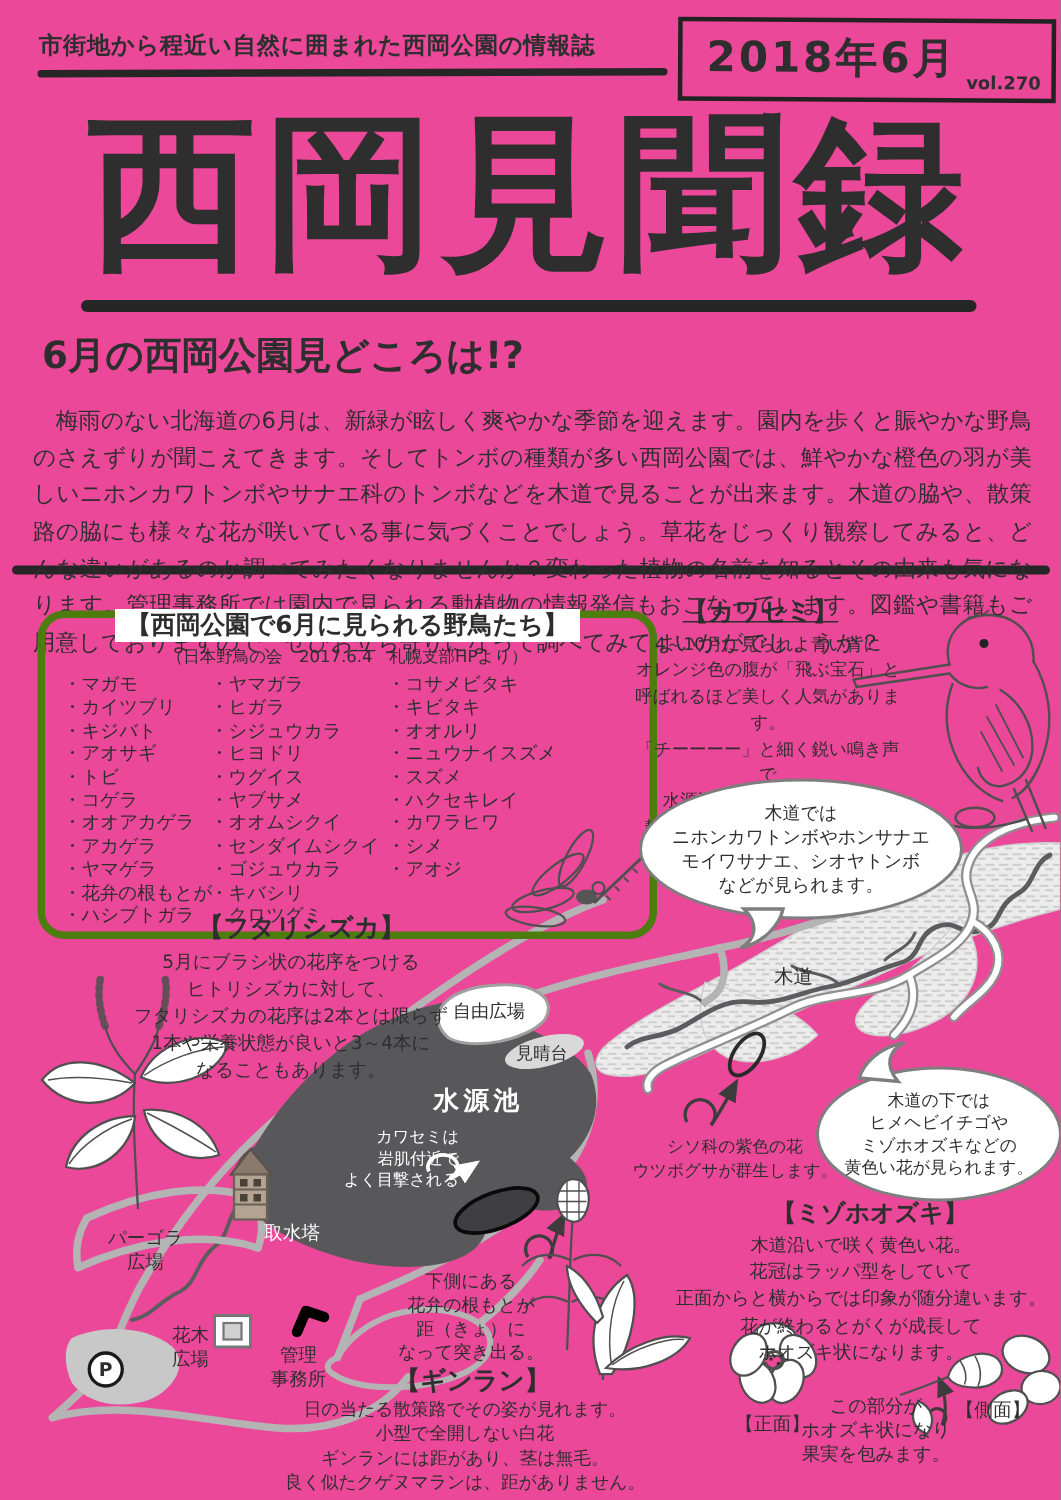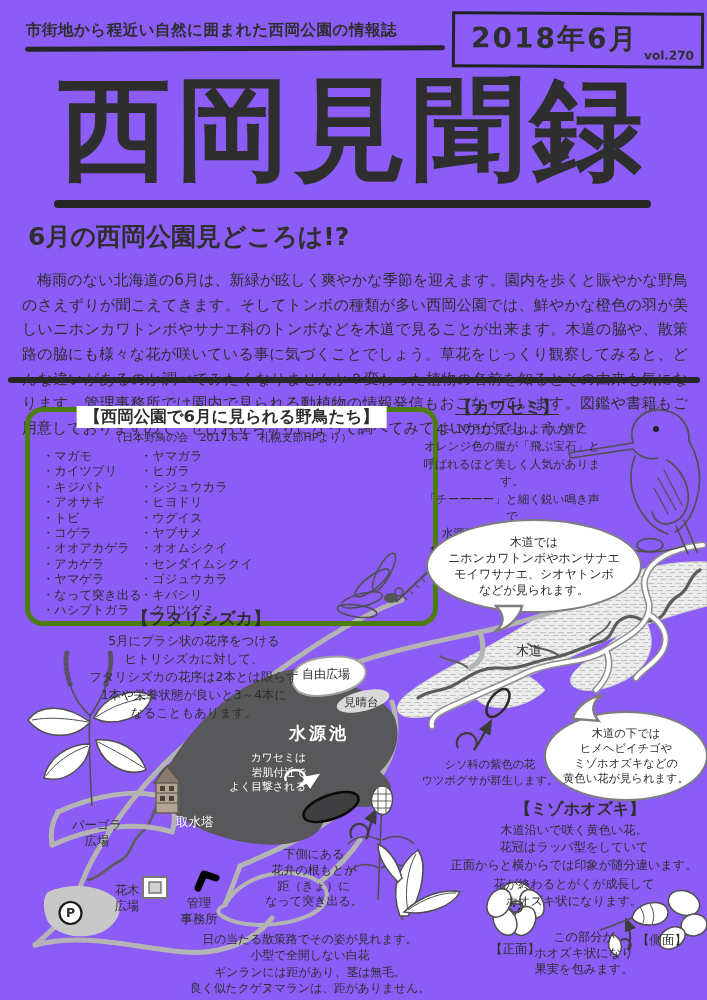--- a/index.html
+++ b/index.html
@@ -1,16 +1,16 @@
 <!DOCTYPE html>
 <html><head>
 <meta charset="utf-8">
 <style>
   html,body{margin:0;padding:0;background:#888;}
-  #page{position:relative;width:707px;height:1000px;background:#8b5cf6;overflow:hidden;
+  #page{position:relative;width:707px;height:1000px;background:#ec4899;overflow:hidden;
         font-family:"DejaVu Sans","Liberation Sans",sans-serif;color:#2e2e2e;margin:0 auto;}
   .abs{position:absolute;}
   .prelines{white-space:pre-line;}
   .white{color:#fff;}
   .bar{position:absolute;background:#262626;border-radius:4px;}
   #map-svg{position:absolute;left:0;top:0;z-index:1;}
   .txt{position:absolute;z-index:2;}
   .bubble{position:absolute;z-index:3;background:#fff;border:2.5px solid #7e7e7e;border-radius:50%;
           display:flex;align-items:center;justify-content:center;text-align:center;}
   .tail{position:absolute;z-index:2;overflow:visible;}
@@ -281,35 +281,46 @@
     <div class="birdcol" style="left:12px;">
       <span>・マガモ</span>
       <span>・カイツブリ</span>
       <span>・キジバト</span>
       <span>・アオサギ</span>
       <span>・トビ</span>
       <span>・コゲラ</span>
       <span>・オオアカゲラ</span>
       <span>・アカゲラ</span>
       <span>・ヤマゲラ</span>
-      <span>・なって突き出る</span>
+      <span>・花弁の根もとが</span>
       <span>・ハシブトガラ</span>
     </div>
     <div class="birdcol" style="left:110px;">
       <span>・ヤマガラ</span>
       <span>・ヒガラ</span>
       <span>・シジュウカラ</span>
       <span>・ヒヨドリ</span>
       <span>・ウグイス</span>
       <span>・ヤブサメ</span>
       <span>・オオムシクイ</span>
       <span>・センダイムシクイ</span>
       <span>・ゴジュウカラ</span>
       <span>・キバシリ</span>
       <span>・クロツグミ</span>
+    </div>
+    <div class="birdcol" style="left:228px;">
+      <span>・コサメビタキ</span>
+      <span>・キビタキ</span>
+      <span>・オオルリ</span>
+      <span>・ニュウナイスズメ</span>
+      <span>・スズメ</span>
+      <span>・ハクセキレイ</span>
+      <span>・カワラヒワ</span>
+      <span>・シメ</span>
+      <span>・アオジ</span>
     </div>
   </div>
 
   <div class="txt kawa-head">【カワセミ】</div>
   <div class="txt kawa-body prelines">4～10月に見られ、青い背に
 オレンジ色の腹が「飛ぶ宝石」と
 呼ばれるほど美しく人気があります。
 「チーーーー」と細く鋭い鳴き声で
 水源池を見下ろす木の枝で
 静かに獲物を狙っているかも!?</div>
@@ -368,18 +379,19 @@
   <div class="txt front-label">【正面】</div>
   <div class="txt pod-note prelines">この部分が
 ホオズキ状になり
 果実を包みます。</div>
   <div class="txt side-label">【側面】</div>
 
   <div class="txt spur-note prelines">下側にある
 花弁の根もとが
 距（きょ）に
 なって突き出る。</div>
+  <div class="txt ginran-head">【ギンラン】</div>
   <div class="txt ginran-body prelines">日の当たる散策路でその姿が見れます。
 小型で全開しない白花
 ギンランには距があり、茎は無毛。
 良く似たクゲヌマランは、距がありません。</div>
 
 </div>
 
 </body></html>

